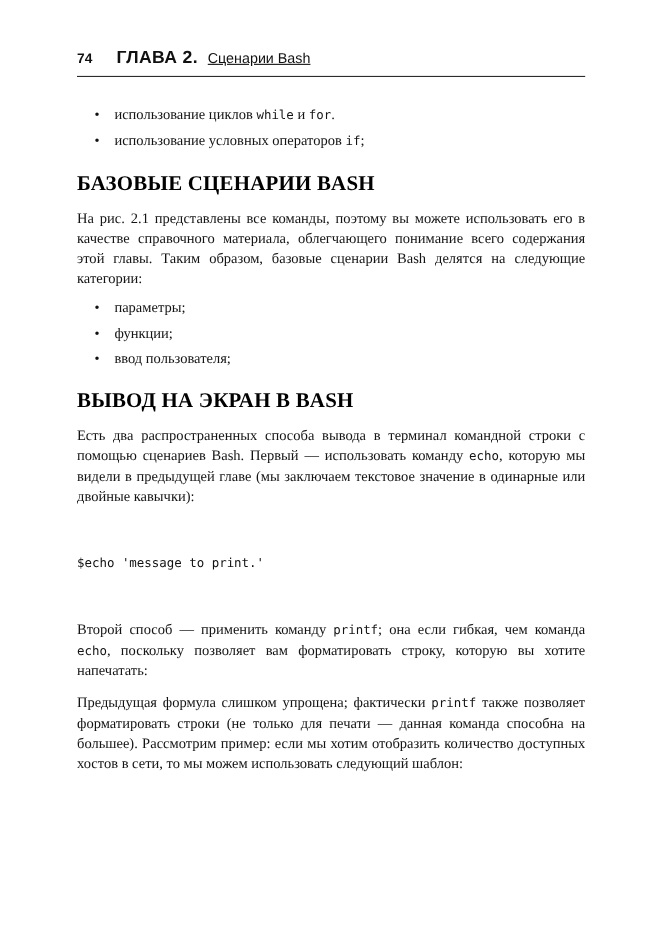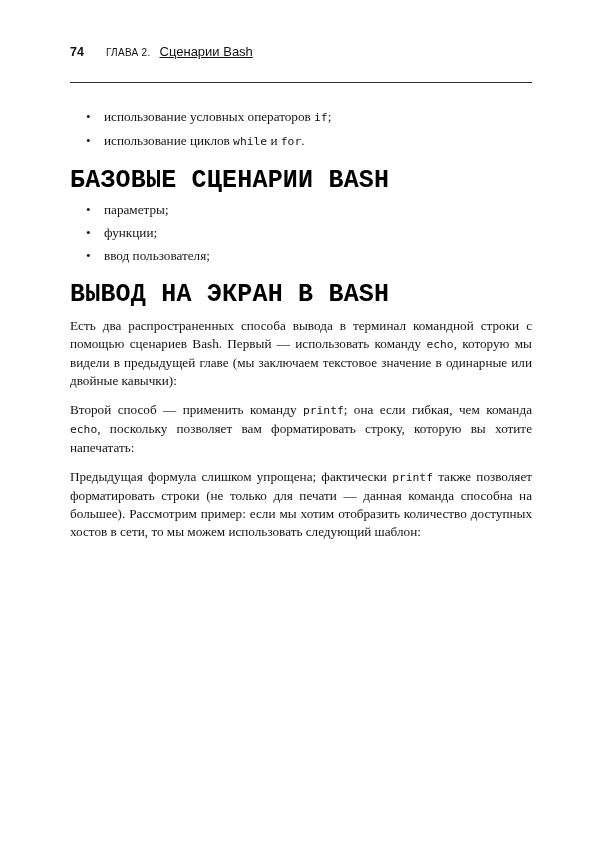--- a/index.html
+++ b/index.html
@@ -15,31 +15,31 @@
     width: 600px;
     height: 847px;
     padding: 44px 68px 0 70px;
     background: #ffffff;
   }
   
   .page-header {
     display: flex;
     align-items: baseline;
     border-bottom: 1.5px solid #2b2b2b;
-    padding-bottom: 23px;
+    padding-bottom: 7px;
     font-family: "Liberation Sans", sans-serif;
   }
   .pg-num {
     font-weight: bold;
     font-size: 12.5px;
     margin-right: 22px;
   }
   .ch-label {
-    font-weight: normal;
-    font-size: 10px;
+    font-weight: bold;
+    font-size: 16px;
     letter-spacing: 0.3px;
     margin-right: 9px;
     text-align: center;
   }
   .ch-title {
     font-size: 13px;
     text-decoration: underline;
   }
   
   .para {
@@ -49,23 +49,23 @@
     text-align: justify;
     color: #141414;
   }
   p.para { margin-top: 11px; }
   .mono {
     font-family: "DejaVu Sans Mono", "Liberation Mono", monospace;
     font-size: 11.3px;
   }
   
   h1.section-heading {
-    font-family: Liberation Mono, monospace;
+    font-family: Liberation Serif, serif;
     font-weight: bold;
-    font-size: 25px;
+    font-size: 19px;
     letter-spacing: 0.2px;
     line-height: 22px;
     margin-top: 19px;
     color: #000000;
   }
   
   ul.bullets {
     list-style: none;
     margin-top: 9px;
   }
@@ -98,36 +98,40 @@
 
 <div class="page">
 
   <header class="page-header">
     <span class="pg-num">74</span>
     <span class="ch-label">ГЛАВА 2.</span>
     <span class="ch-title">Сценарии Bash</span>
   </header>
 
   <ul class="bullets intro">
+    <li class="para"><span>использование циклов </span><span class="mono">while</span><span> и </span><span class="mono">for</span><span>.</span></li>
     <li class="para"><span>использование условных операторов </span><span class="mono">if</span><span>;</span></li>
-    <li class="para"><span>использование циклов </span><span class="mono">while</span><span> и </span><span class="mono">for</span><span>.</span></li>
   </ul>
 
   <h1 class="section-heading">БАЗОВЫЕ СЦЕНАРИИ BASH</h1>
 
+  <p class="para"><span>На рис. 2.1 представлены все команды, поэтому вы можете использовать его в качестве справочного материала, облегчающего понимание всего содержания этой главы. Таким образом, базовые сценарии Bash делятся на следующие категории:</span></p>
 
   <ul class="bullets">
     <li class="para">параметры;</li>
     <li class="para">функции;</li>
     <li class="para">ввод пользователя;</li>
   </ul>
 
   <h1 class="section-heading">ВЫВОД НА ЭКРАН В BASH</h1>
 
   <p class="para"><span>Есть два распространенных способа вывода в терминал командной строки с помощью сценариев Bash. Первый — использовать команду </span><span class="mono">echo</span><span>, которую мы видели в предыдущей главе (мы заключаем текстовое значение в одинарные или двойные кавычки):</span></p>
 
+  <div class="codeblock">
+    <div>$echo 'message to print.'</div>
+  </div>
 
   <p class="para"><span>Второй способ — применить команду </span><span class="mono">printf</span><span>; она если гибкая, чем команда </span><span class="mono">echo</span><span>, поскольку позволяет вам форматировать строку, которую вы хотите напечатать:</span></p>
 
 
   <p class="para"><span>Предыдущая формула слишком упрощена; фактически </span><span class="mono">printf</span><span> также позволяет форматировать строки (не только для печати — данная команда способна на большее). Рассмотрим пример: если мы хотим отобразить количество доступных хостов в сети, то мы можем использовать следующий шаблон:</span></p>
 
 </div>
 
 </body></html>

